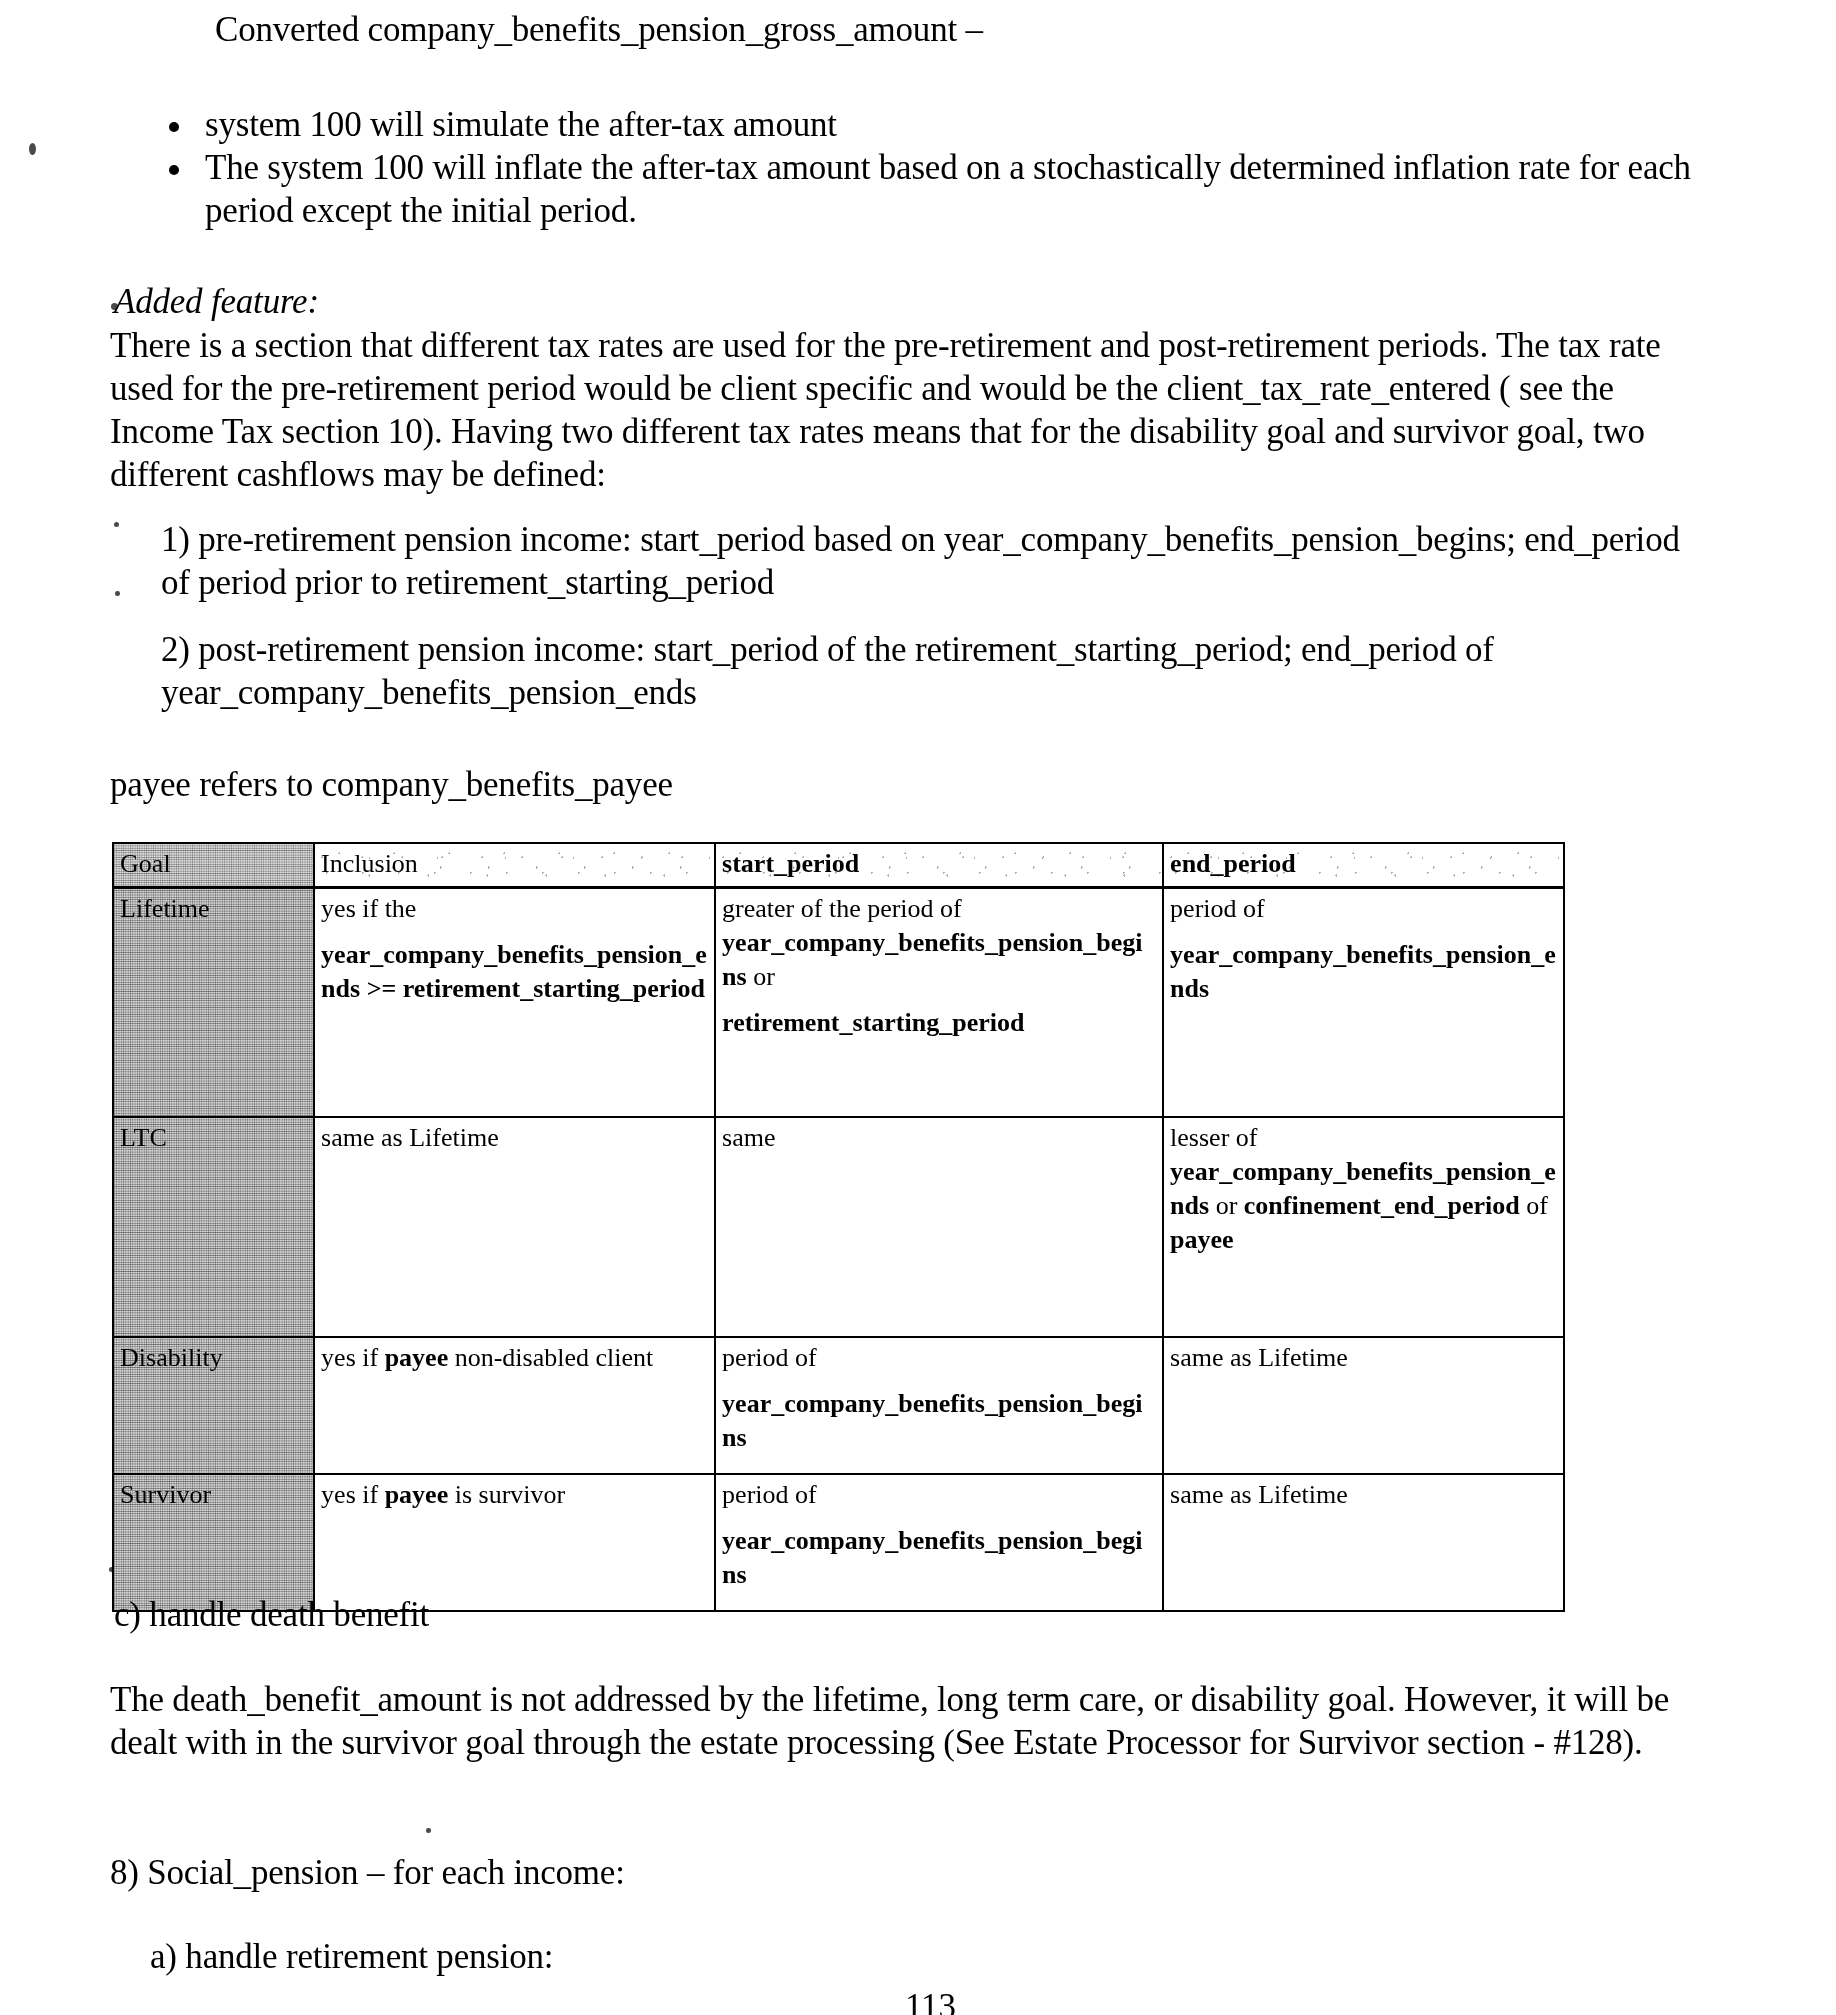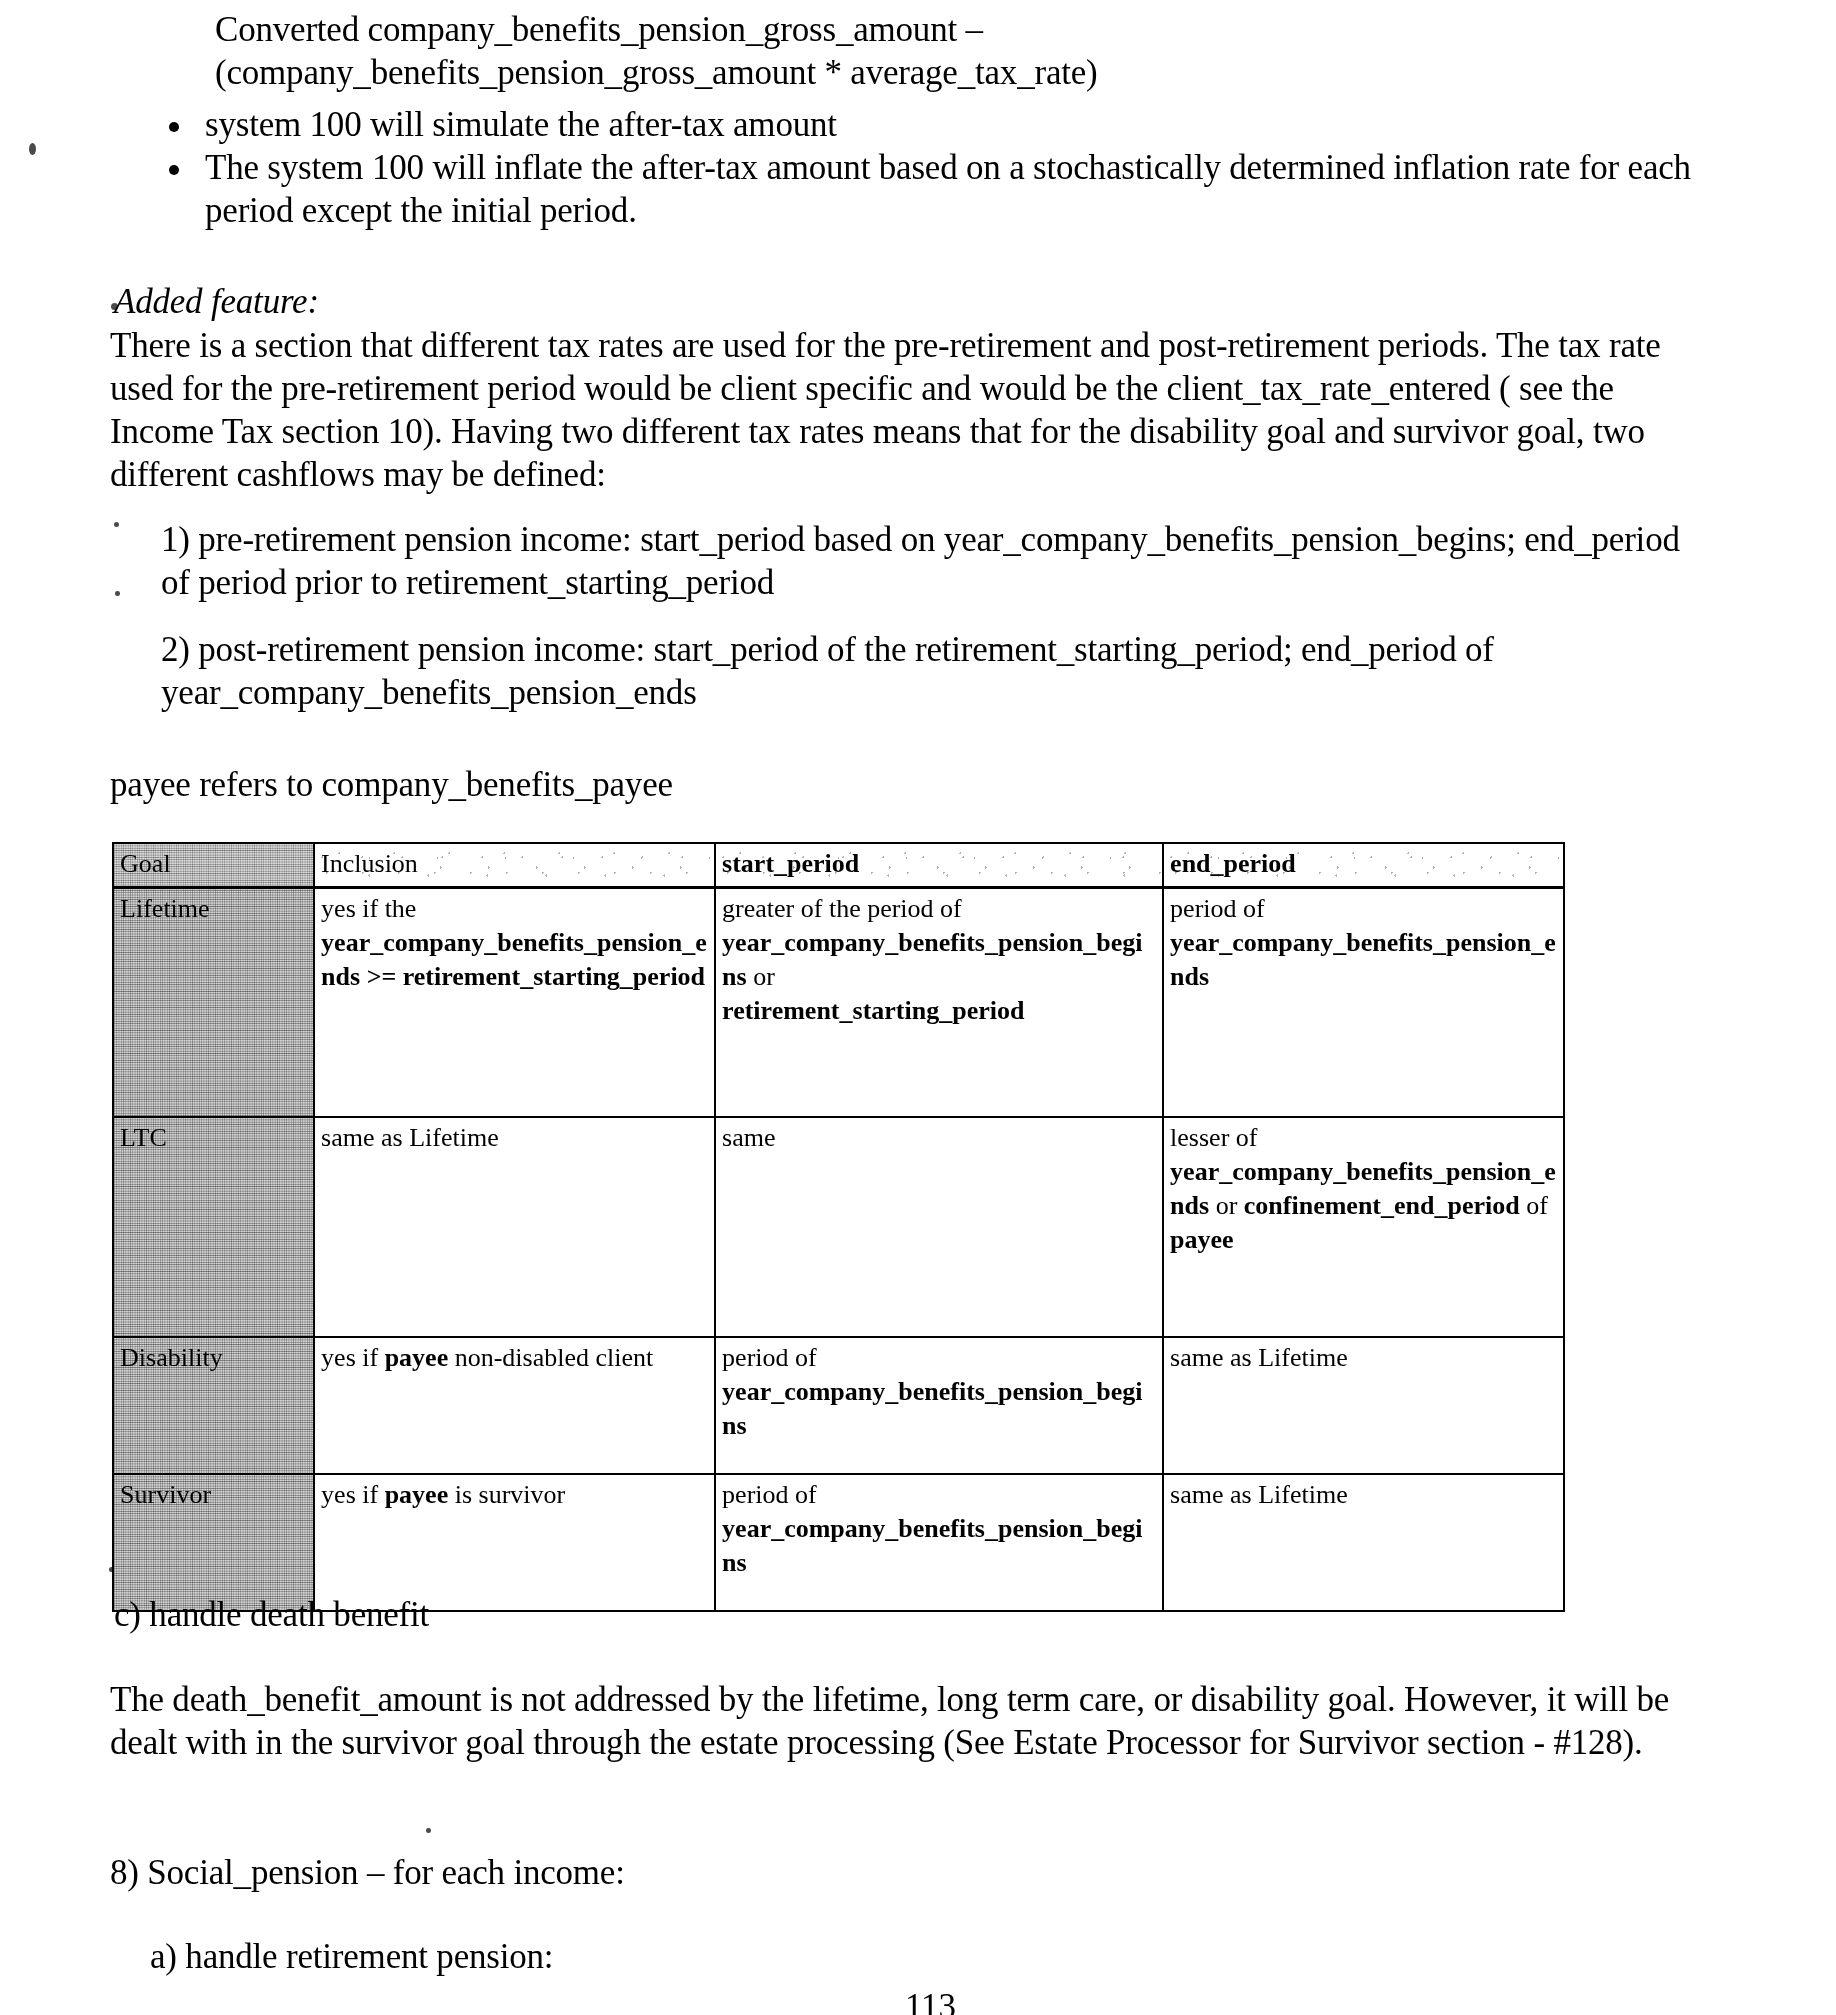--- a/index.html
+++ b/index.html
@@ -130,20 +130,21 @@
     font-weight: bold;
   }
   .cell-bottom {
     vertical-align: bottom;
   }
   .cell-mid {
     vertical-align: middle;
   }
   .nowrap-break {
     word-break: break-all;
+    margin-top: 12px;
   }
 
   .pagenum {
     position: absolute;
     left: 0;
     right: 0;
     top: 1987px;
     text-align: center;
     font-family: "Liberation Serif", "DejaVu Serif", serif;
     font-size: 35px;
@@ -165,21 +166,20 @@
 
   <div class="speck" style="left:29px; top:143px; width:7px; height:12.3px;"></div>
   <div class="speck" style="left:111px; top:303px; width:7px; height:7px;"></div>
   <div class="speck" style="left:114px; top:522px; width:5.4px; height:5.4px;"></div>
   <div class="speck" style="left:115px; top:591px; width:4.6px; height:4.6px;"></div>
   <div class="speck" style="left:109px; top:1567px; width:5.4px; height:5.4px;"></div>
   <div class="speck" style="left:426px; top:1828px; width:4.6px; height:4.6px;"></div>
 
   <div class="block body-text" style="left:215px; top:7.7px; width:1382px;">
     <div>Converted company_benefits_pension_gross_amount –</div>
-    <div>(company_benefits_pension_gross_amount *  average_tax_rate)</div>
   </div>
 
   <div class="block body-text" style="left:154px; top:103px; width:1544px;">
     <ul class="bullets">
       <li>
         <span>system 100 will simulate the after-tax amount</span>
       </li>
       <li>
         <span>The system 100 will inflate the after-tax amount based on a stochastically determined inflation rate for each period except the initial period.</span>
       </li>

